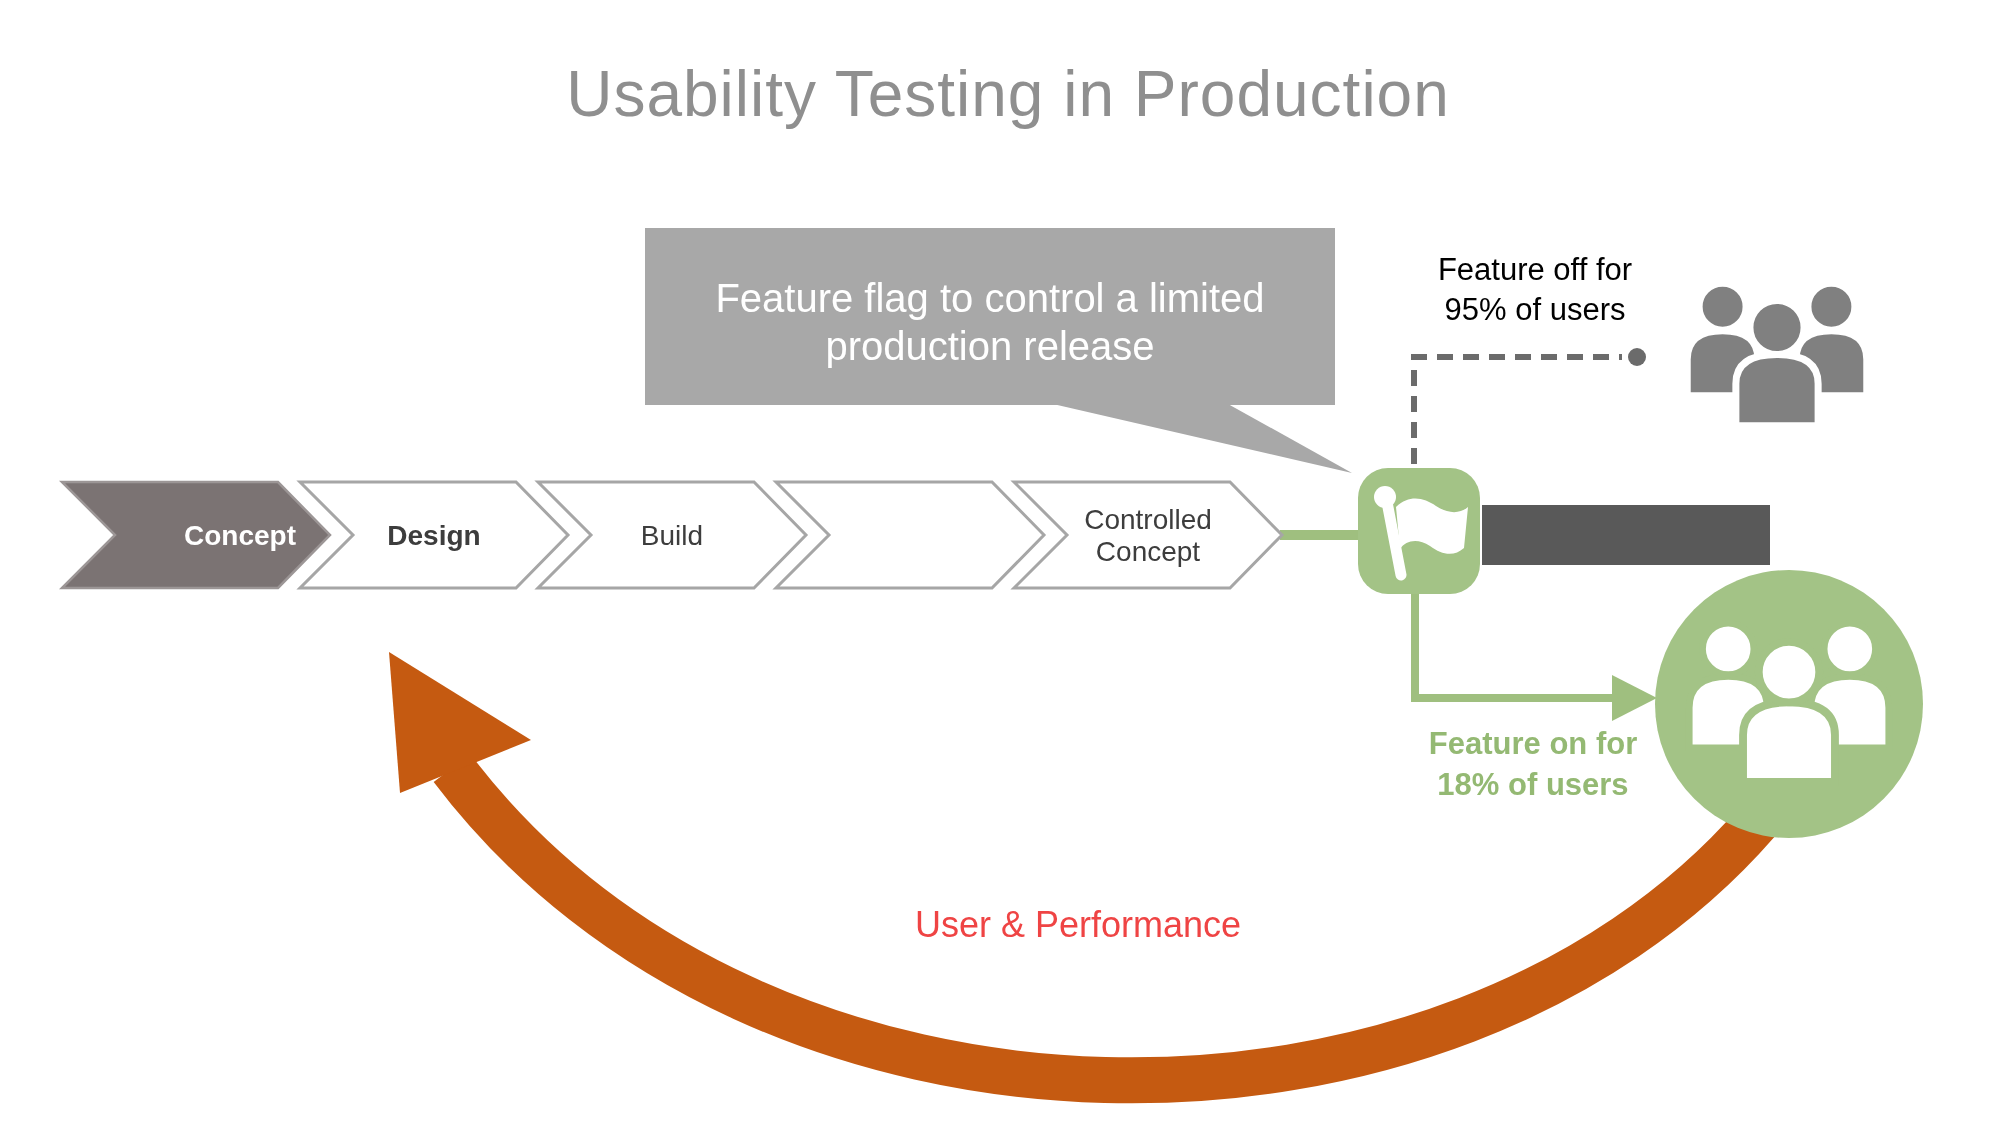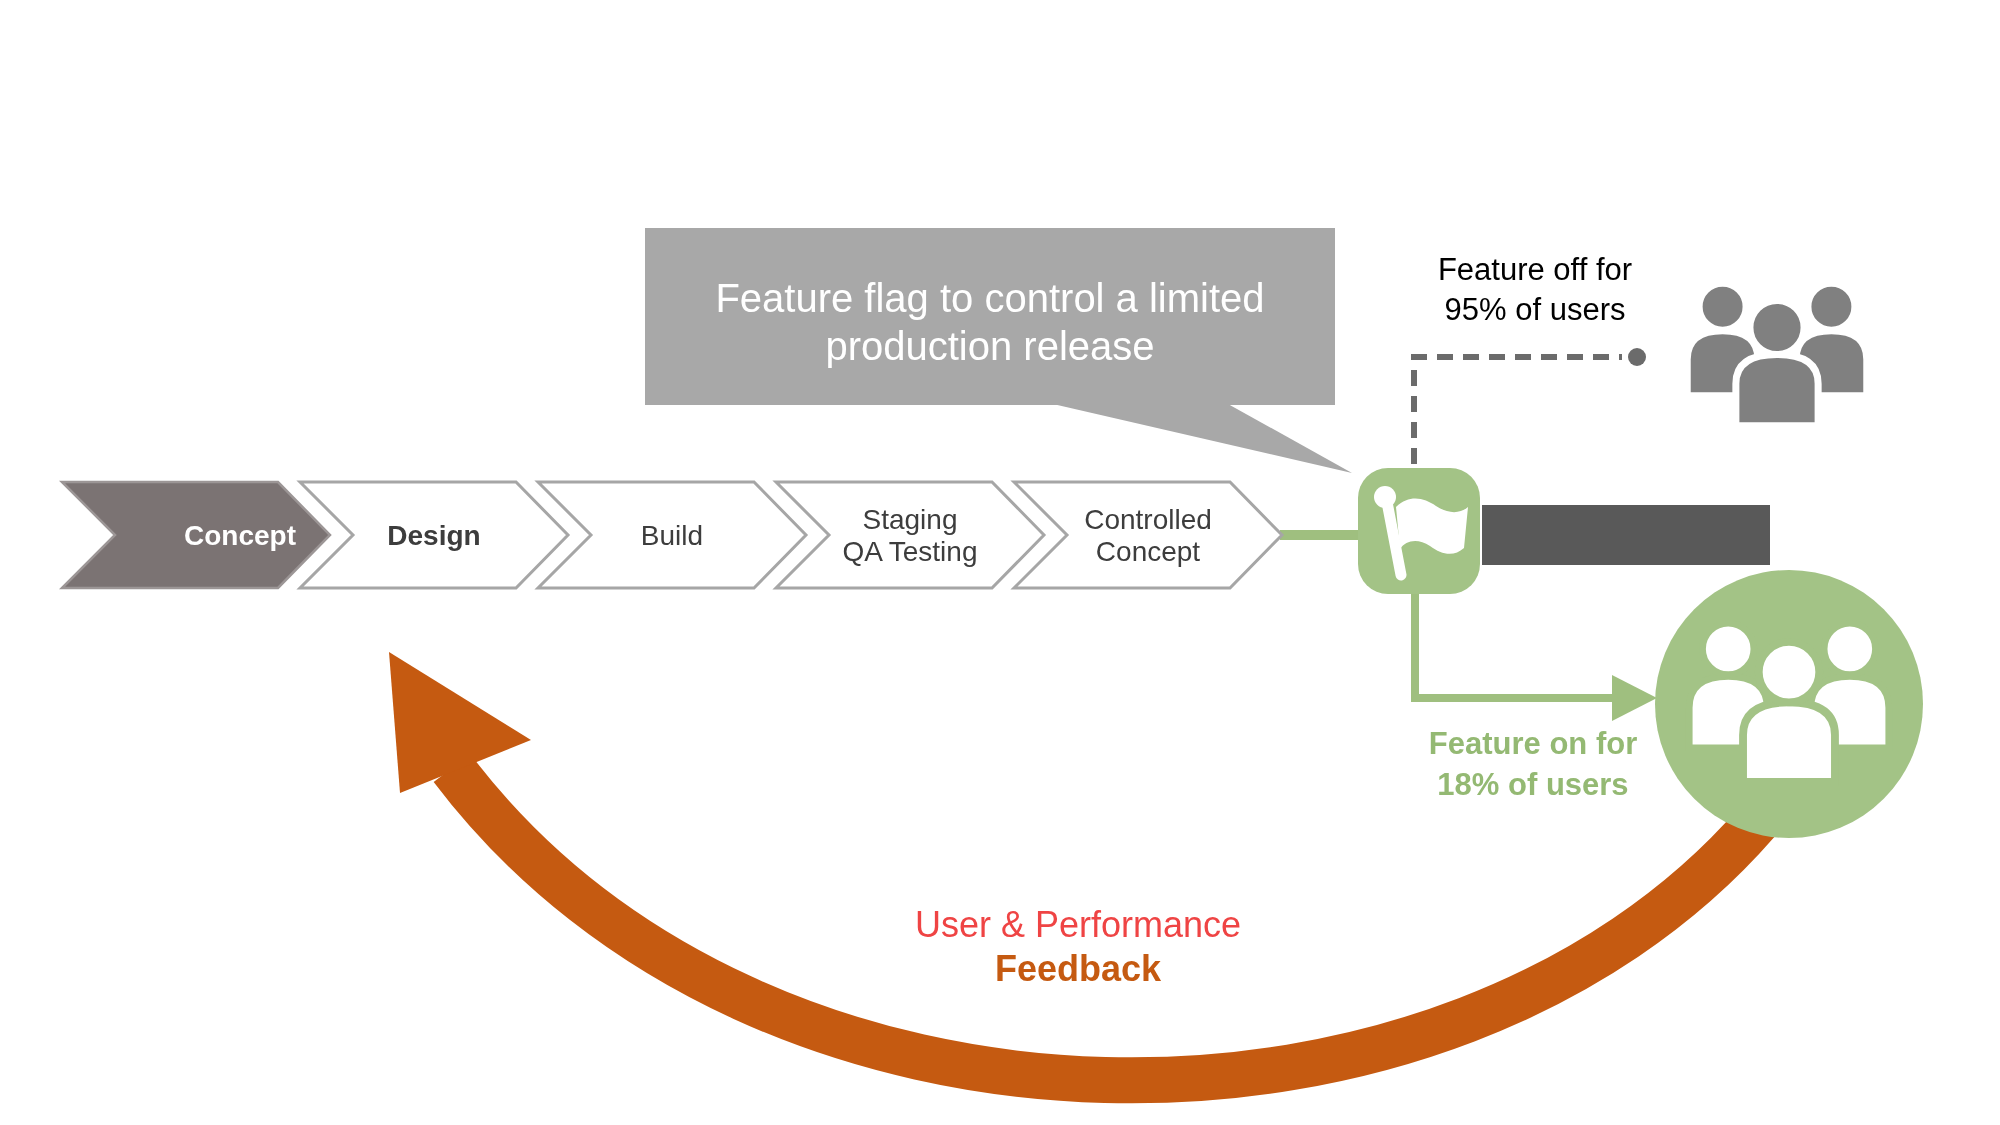--- a/index.html
+++ b/index.html
@@ -110,34 +110,32 @@
         <path d="M -41 60 V 18 Q -41 -15 0 -15 Q 41 -15 41 18 V 60 Z" stroke-width="7"></path>
         <circle cx="0" cy="-44" r="27" stroke-width="7"></circle>
       </g>
       <g transform="translate(0,16) scale(1.18)">
         <path d="M -41 56 V 14 Q -41 -15 0 -15 Q 41 -15 41 14 V 56 Z" stroke-width="7"></path>
         <circle cx="0" cy="-42" r="27" stroke-width="7"></circle>
       </g>
     </g>
   </svg>
 
+  <div id="title" class="txt">Usability Testing in Production</div>
 
   <div id="callout-text" class="txt">Feature flag to control a limited
 production release</div>
 
   <div id="stage-0" class="txt stage-label">Concept</div>
   <div id="stage-1" class="txt stage-label">Design</div>
   <div id="stage-2" class="txt stage-label">Build</div>
-  <div id="stage-3" class="txt stage-label">Staging
-QA Testing</div>
   <div id="stage-4" class="txt stage-label">Controlled
 Concept</div>
 
 
   <div id="feature-off-text" class="txt">Feature off for
 95% of users</div>
 
   <div id="feature-on-text" class="txt">Feature on for
 18% of users</div>
 
   <div id="feedback-line1" class="txt">User &amp; Performance</div>
-  <div id="feedback-line2" class="txt">Feedback</div>
 </div>
 
 </body></html>

